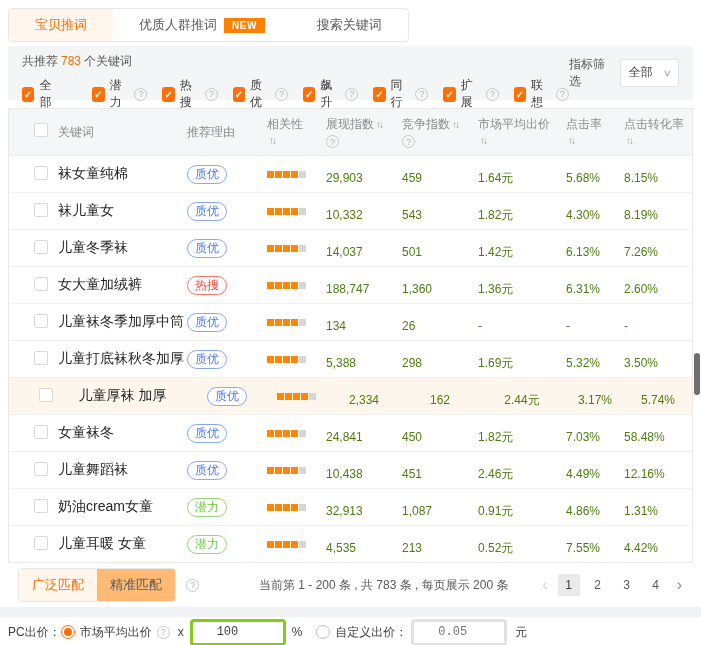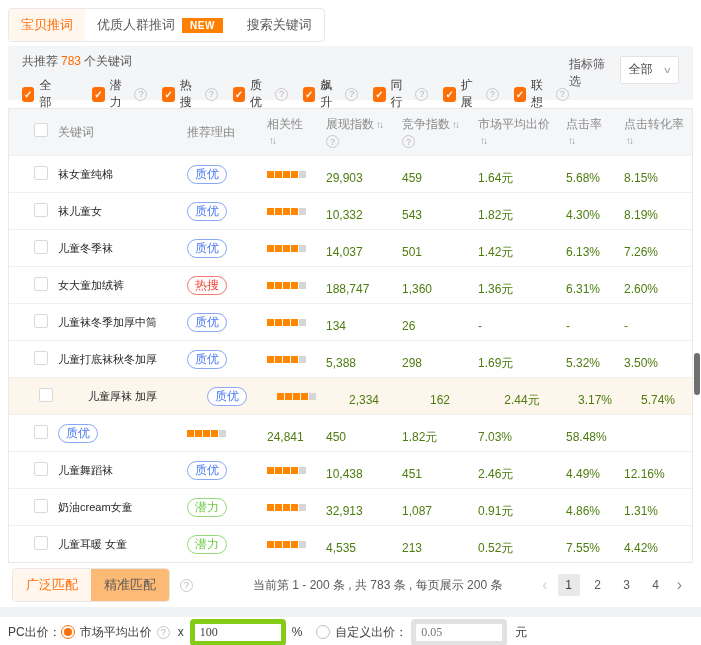--- a/index.html
+++ b/index.html
@@ -1,58 +1,58 @@
 <!DOCTYPE html>
 <html><head>
 <meta charset="utf-8">
 <style>
   * { box-sizing: border-box; margin: 0; padding: 0; }
   body { margin:0; background:#fff; font-family:"Liberation Sans", sans-serif; }
   .page { position:relative; width:701px; height:645px; background:#fff; overflow:hidden; color:#404040; font-size:12px; }
 
   
   .tabs { position:absolute; left:8px; top:8px; height:34px; display:flex; border:1px solid #e8e8e8; border-radius:4px; overflow:hidden; background:#fff; }
-  .tab { display:flex; align-items:center; gap:7px; padding:0 12px; font-size:13px; color:#595959; cursor:pointer; }
+  .tab { display:flex; align-items:center; gap:7px; padding:0 26px; font-size:13px; color:#595959; cursor:pointer; }
   .tab.active { background:#fff7ee; color:#ff6a00; }
   .new-badge { background:#ff8000; color:#fff; font-size:10px; font-weight:bold; padding:2px 8px; border-radius:0; letter-spacing:.5px; }
 
   
   .filter-bar { position:absolute; left:8px; right:8px; top:46px; height:54px; background:#f4f5f7; display:flex; justify-content:space-between; padding:7px 14px 8px 14px; }
   .summary { color:#595959; margin-bottom:7px; }
   .summary em { font-style:normal; color:#ff6a00; margin:0 3px; }
   .checkbox-row { display:flex; align-items:center; gap:15px; }
   .cb-item { display:flex; align-items:center; gap:5px; color:#404040; cursor:pointer; }
   .cb { width:15px; height:15px; background:#ff6f06; border-radius:3px; color:#fff; font-size:10px; font-weight:bold; display:inline-flex; align-items:center; justify-content:center; }
   .help { width:13px; height:13px; border:1px solid #c9c9c9; border-radius:50%; color:#b3b3b3; font-size:9px; display:inline-flex; align-items:center; justify-content:center; background:transparent; flex:0 0 auto; }
-  .metric { display:flex; align-items:flex-start; gap:9px; align-self:center; color:#595959; }
+  .metric { display:flex; align-items:center; gap:9px; align-self:center; color:#595959; }
   .select { width:64px; height:28px; background:#fff; border:1px solid #e3e3e3; border-radius:2px; display:flex; align-items:center; justify-content:space-between; padding:0 7px; color:#404040; cursor:pointer; }
   .chev { color:#a8a8a8; font-size:9px; transform:scaleX(1.4); }
 
   
   .table { position:absolute; left:8px; right:8px; top:108px; border:1px solid #e9e9e9; background:#fff; }
   .thead, .trow { display:grid; grid-template-columns:24px 129px 80px 59px 76px 76px 88px 58px 1fr; padding-left:25px; align-items:center; }
   .thead { height:46px; background:#f5f6f8; color:#8c8c8c; }
   .hcell { line-height:16px; }
   .sort { color:#9a9a9a; font-size:10px; letter-spacing:-2px; margin-left:2px; cursor:pointer; }
   .trow { height:37px; border-top:1px solid #f0f0f0; cursor:pointer; }
   .trow.hl { background:#fdf6ed;text-align:center; }
   .row-checkbox { display:inline-block; width:14px; height:14px; border:1px solid #d9d9d9; border-radius:2px; background:#fff; cursor:pointer; }
-  .c-kw { color:#262626; font-size:11px; white-space:nowrap; overflow:hidden; }
+  .c-kw { color:#262626; font-size:14px; white-space:nowrap; overflow:hidden; }
   .tag { display:inline-block; border:1px solid; border-radius:10px; padding:0 7px; line-height:17px; font-size:12px; background:#fff; }
   .tag.v-blue  { color:#4d7bf3; border-color:#89a7f7; }
   .tag.v-red   { color:#f5483b; border-color:#f5766c; }
   .tag.v-green { color:#67c93c; border-color:#93da74; }
   .bars { display:inline-flex; gap:1px; }
   .bars i { width:7px; height:7px; background:#d6d6d6; }
   .bars i.on { background:#ff8600; }
   .num { color:#4d7c0f;margin-top:8px; }
 
   
   .footer-bar { position:absolute; left:8px; right:8px; top:563px; height:44px; display:flex; align-items:center; padding:0 4px; background:#fff; }
-  .match-toggle { display:flex; border:1px solid #e8e8e8; border-radius:4px; overflow:hidden; }
+  .match-toggle { display:flex; border:1px solid #e8e8e8; border-radius:4px; overflow:hidden; margin-left:6px; }
   .match-btn { padding:7px 13px; font-size:13px; color:#595959; background:#fdba74; cursor:pointer; }
   .match-btn.active { background:#fff7ee; color:#ff6a00; }
   .footer-help { margin-left:10px; }
   .page-info { color:#595959; margin-left:60px; }
   .pagination { display:flex; align-items:center; gap:7px; margin-left:auto; margin-right:4px; }
   .pg-chev { font-size:16px; padding:0 3px; line-height:20px; cursor:pointer; }
   .pg-chev.prev { color:#d4d4d4; }
   .pg-chev.next { color:#8c8c8c; }
   .page-num { min-width:22px; height:22px; line-height:22px; text-align:center; color:#595959; border-radius:2px; cursor:pointer; }
   .page-num.current { background:#e9e9e9; color:#404040; }
@@ -60,21 +60,21 @@
   .divider { position:absolute; left:0; right:0; top:607px; height:10px; background:#f1f2f4; }
 
   
   .bid-bar { position:absolute; left:8px; right:8px; top:616px; height:32px; display:flex; align-items:center; color:#404040; }
   .bid-label { }
   .radio-opt { display:flex; align-items:center; gap:5px; cursor:pointer; }
   .radio { width:14px; height:14px; border-radius:50%; border:1px solid #bfbfbf; background:#fff; position:relative; flex:0 0 auto; }
   .radio.on { border-color:#ff6f06; }
   .radio.on::after { content:""; position:absolute; left:2px; top:2px; right:2px; bottom:2px; border-radius:50%; background:#ff6f06; }
   .bid-x { margin:0 6px 0 8px; }
-  .bid-input { width:96px; height:27px; border:5px solid #84cc16; border-radius:4px; padding:0 5px; font-size:12px; color:#404040; font-family:Liberation Serif, serif; outline:none; }
+  .bid-input { width:96px; height:27px; border:3px solid #84cc16; border-radius:4px; padding:0 24px; font-size:12px; color:#404040; font-family:Liberation Mono, monospace; outline:none; }
   .bid-pct { margin:0 14px 0 6px; }
   .bid-input.disabled { border-color:#e2e2e2; color:#c0c0c0; background:#fff; margin-left:4px; }
   .bid-unit { margin-left:8px; }
 
   .scroll-thumb { position:absolute; right:1px; top:353px; width:6px; height:42px; background:#6f6f6f; border-radius:3px; cursor:pointer; }
 </style>
 </head>
 <body>
 
 <div class="page">
@@ -310,20 +310,21 @@
             </span></span>
           <span class="num">2,334</span>
           <span class="num">162</span>
           <span class="num">2.44元</span>
           <span class="num">3.17%</span>
           <span class="num">5.74%</span>
         </div>
 
         <div class="trow">
           <span><span class="row-checkbox"></span></span>
+          <span class="c-kw">女童袜冬</span>
           <span><span class="tag v-blue">质优</span></span>
           <span><span class="bars">
               <i class="on"></i>
               <i class="on"></i>
               <i class="on"></i>
               <i class="on"></i>
               <i></i>
             </span></span>
           <span class="num">24,841</span>
           <span class="num">450</span>

